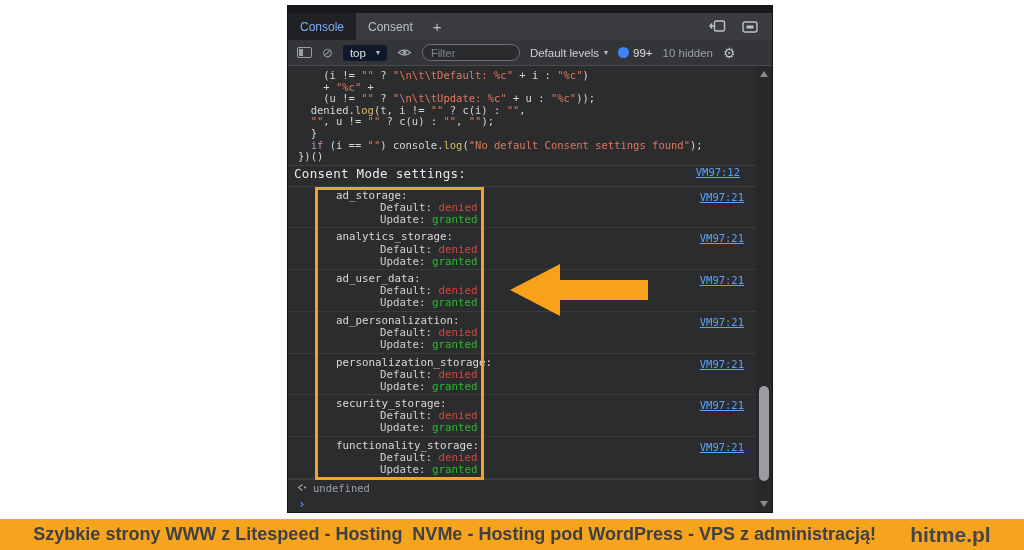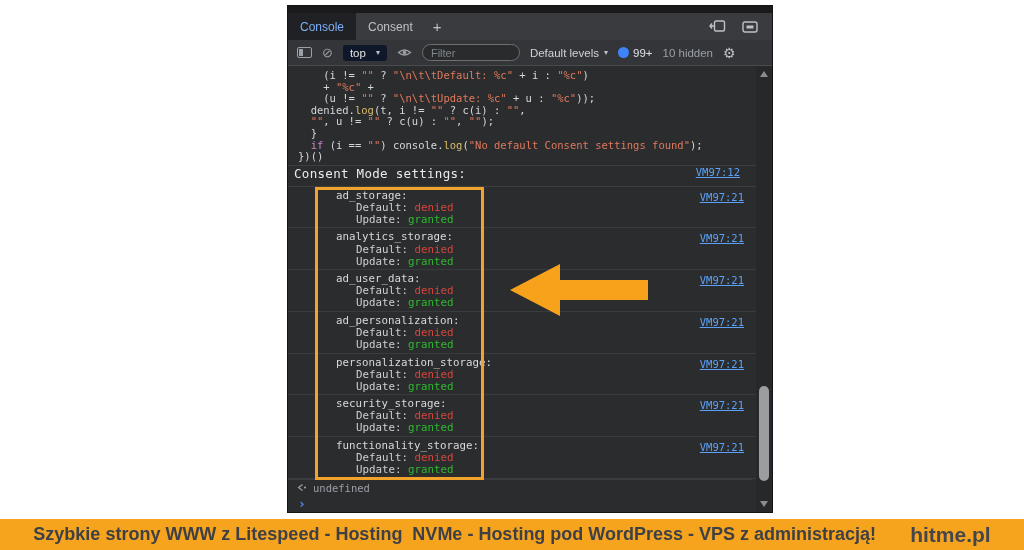--- a/index.html
+++ b/index.html
@@ -51,21 +51,21 @@
 
   .group-header { height:22px; display:flex; border-top:1px solid #3e3f41;
                   border-bottom:1px solid #3e3f41; padding-left:6px;gap:20px; }
   .group-title { font-size:12.5px; color:#e8eaed; letter-spacing:.3px; flex:1; }
   .vm-link { font-size:10.5px; color:#5ca1f7; text-decoration:underline; }
   .group-header .vm-link { margin-right:16px; }
 
   .entry { border-bottom:1px solid #3a3b3d; padding:3px 12px 3px 0; height:41.7px; position:relative; }
   .entry .eline { font-size:10.8px; line-height:12.1px; white-space:pre; }
   .ename { color:#d7d9db; padding-left:48px; }
-  .elabel { color:#cdcfd1; padding-left:68px; }
+  .elabel { color:#cdcfd1; padding-left:68px;margin-left:24px; }
   .eval-denied { color:#d6453b; }
   .eval-granted { color:#2fb92f; }
   .entry .vm-link { position:absolute; right:12px; top:4px; }
 
   .status-row { position:absolute; left:0; right:20px; bottom:17px; height:16px;
                 border-top:1px solid #3c3d3f; display:flex; align-items:center; gap:6px;
                 padding-left:8px; }
   .result-text { font-size:10.5px; color:#9aa0a6; }
   .prompt-row { position:absolute; left:0; right:16px; bottom:0; height:17px;
                 display:flex; align-items:center; padding-left:10px; }

